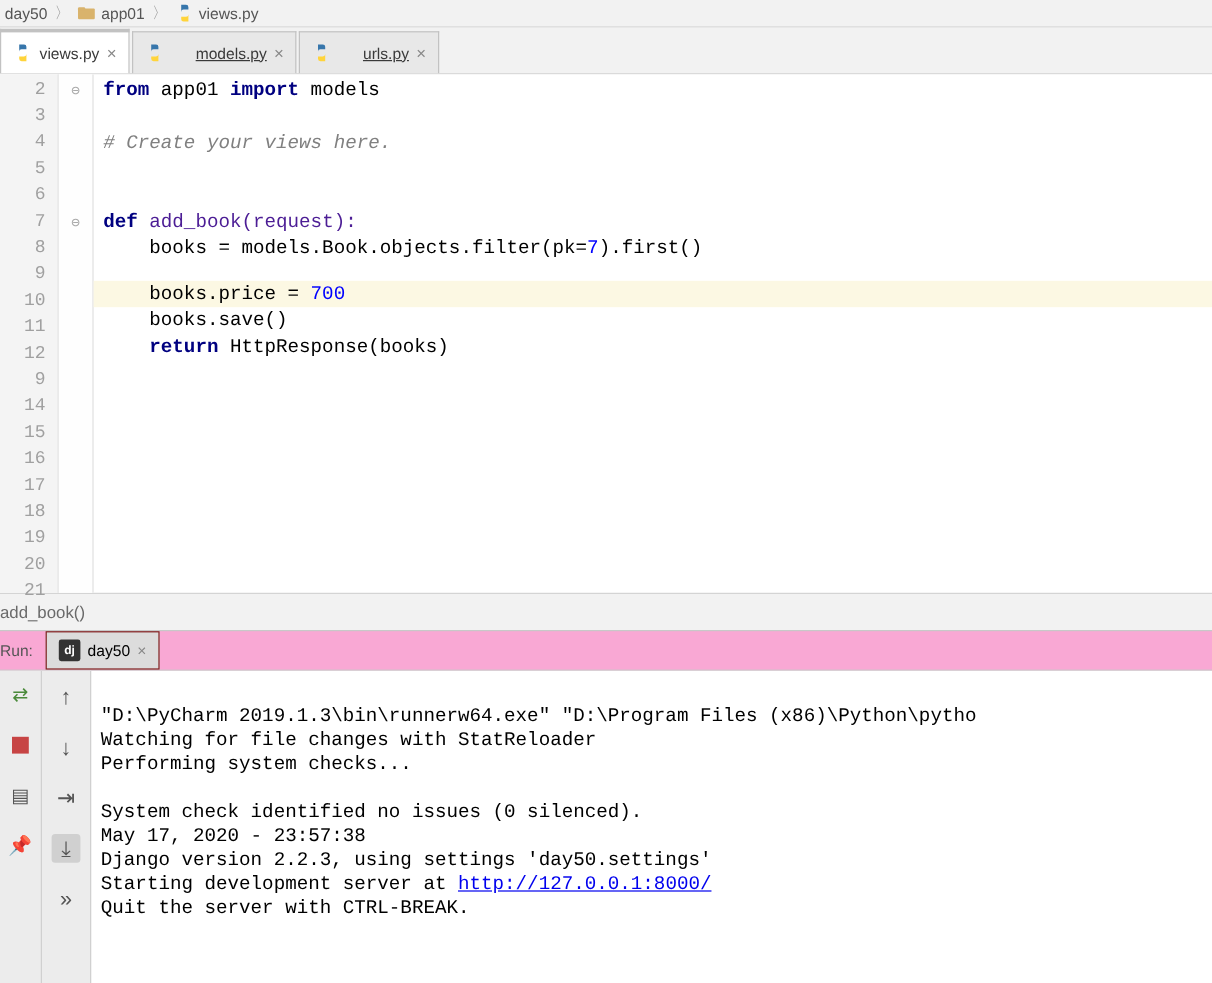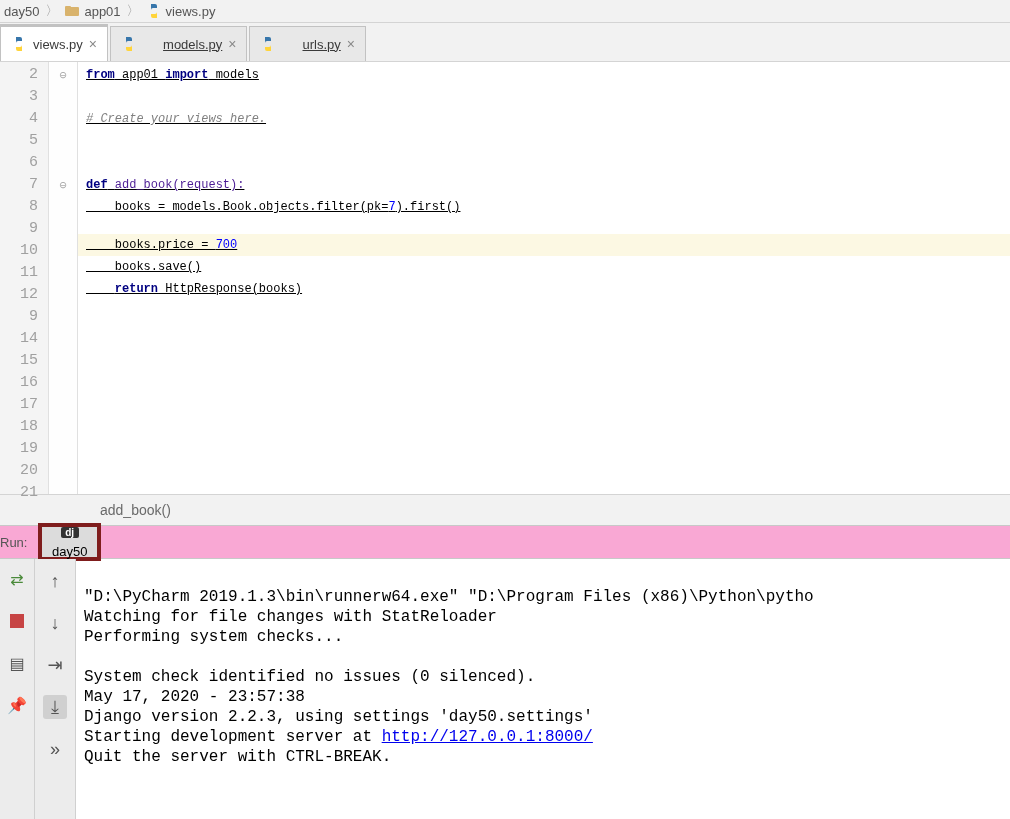--- a/index.html
+++ b/index.html
@@ -76,63 +76,60 @@
     font-family: Consolas, monospace;
     font-size:12px;
     color:#aaa;
     line-height:22px;
     padding-top:2px;
   }
   .foldcol div { text-align:center; height:22px; }
   .code {
     flex: 1;
     font-family: Consolas, "Courier New", monospace;
-    font-size: 12px;
+    font-size: 16px;
     line-height: 22px;
     padding-top: 2px;
     white-space: pre;
     position:relative;
-    text-decoration:underline;
   }
   .code .line { height:22px; padding-left:8px; }
   .highlight-line { background:#fcf8e3;margin-top:16px; }
   .kw { color:#000080; font-weight:bold; }
   .comment { color:#808080; font-style:italic; }
   .num { color:#0000ff; }
   .fn { color:#4c1d95; }
 
   .breadcrumb-fn {
     height:30px;
     border-top:1px solid #d4d4d4;
     background:#f2f2f2;
     display:flex;
     align-items:center;
-    padding-left:100px;
     font-size:14px;
     color:#6a6a6a;
   }
 
   .runbar {
     height:32px;
     border-top:1px solid #c8c8c8;
     border-bottom:1px solid #c8c8c8;
     background:#f9a8d4;
     display:flex;
     align-items:center;
   }
   .runlabel { width:38px; padding-left:0; color:#555; }
   .runtab {
     background:#dcdcdc;
     height:30px;
     display:flex;
     align-items:center;
     padding:0 10px;
     gap:6px;
-    border:4px solid #7f1d1d;
-    flex-direction:column;
+    border:1px solid #7f1d1d;
   }
   .runtab .dj {
     width:18px; height:18px; background:#333; color:#fff;
     font-size:10px; font-weight:bold; display:flex;
     align-items:center; justify-content:center; border-radius:2px;
   }
   .runtab .close { color:#888; }
 
   .console-wrap {
     display:flex;

